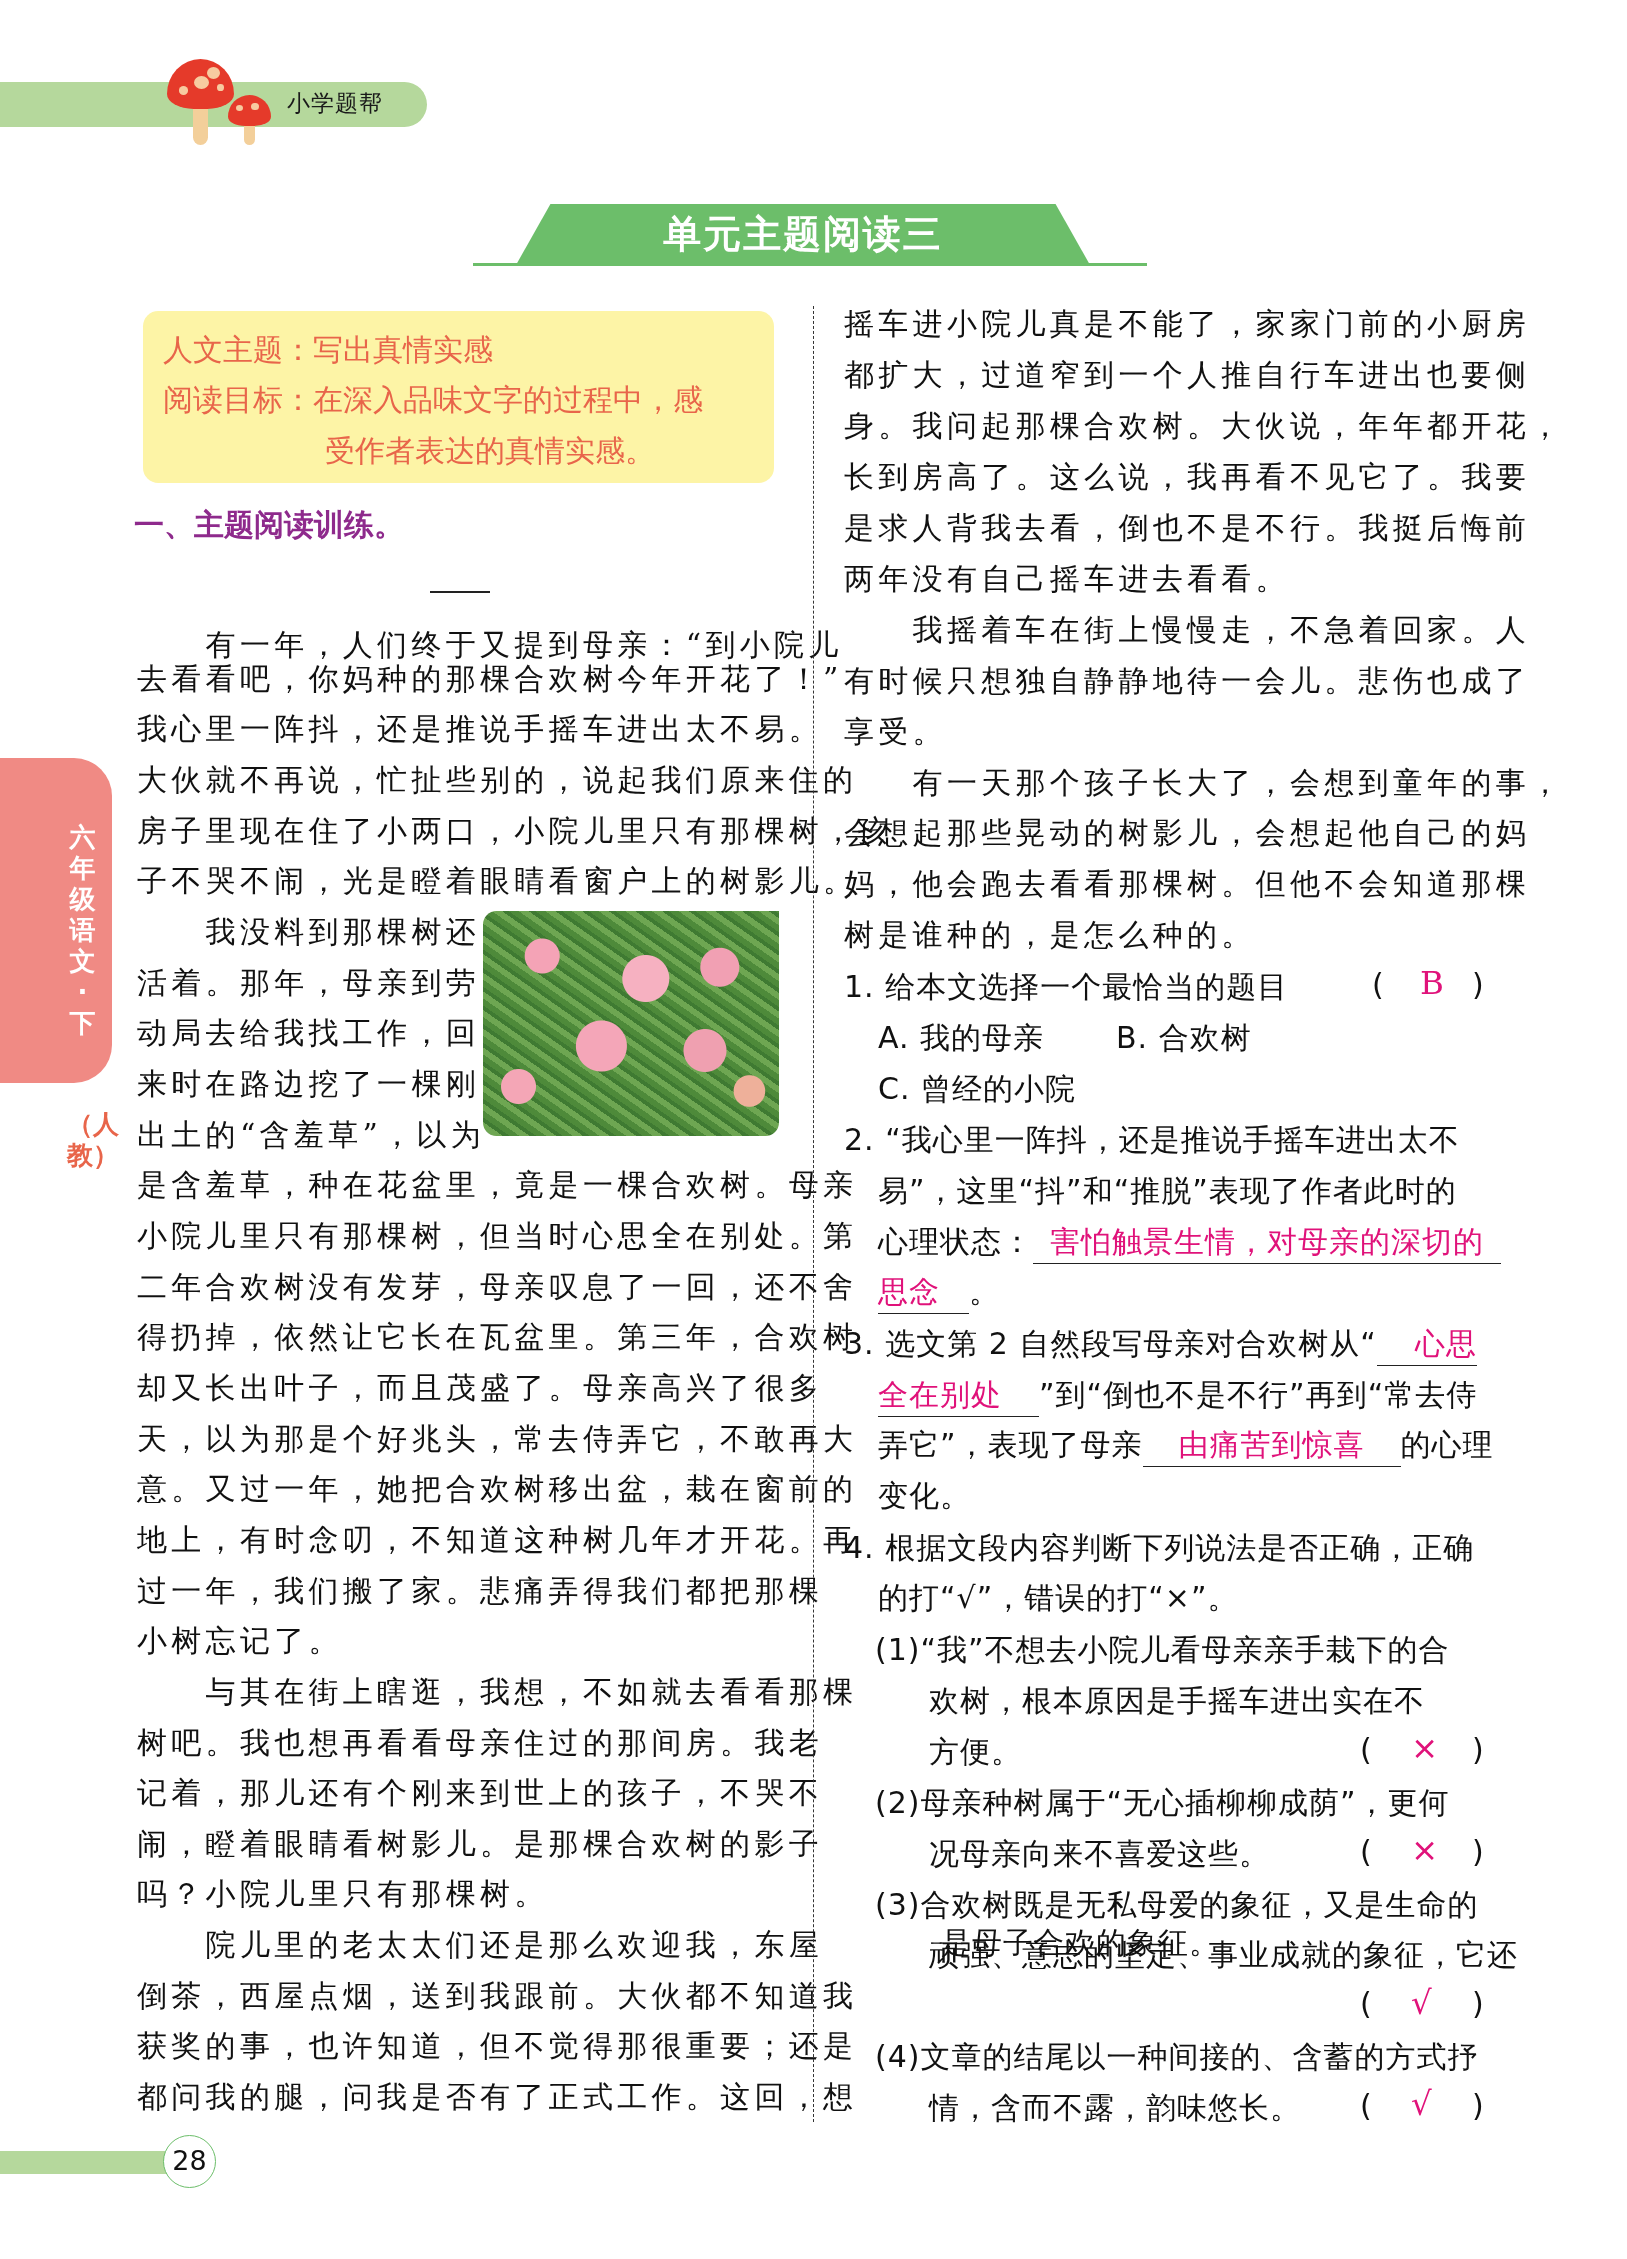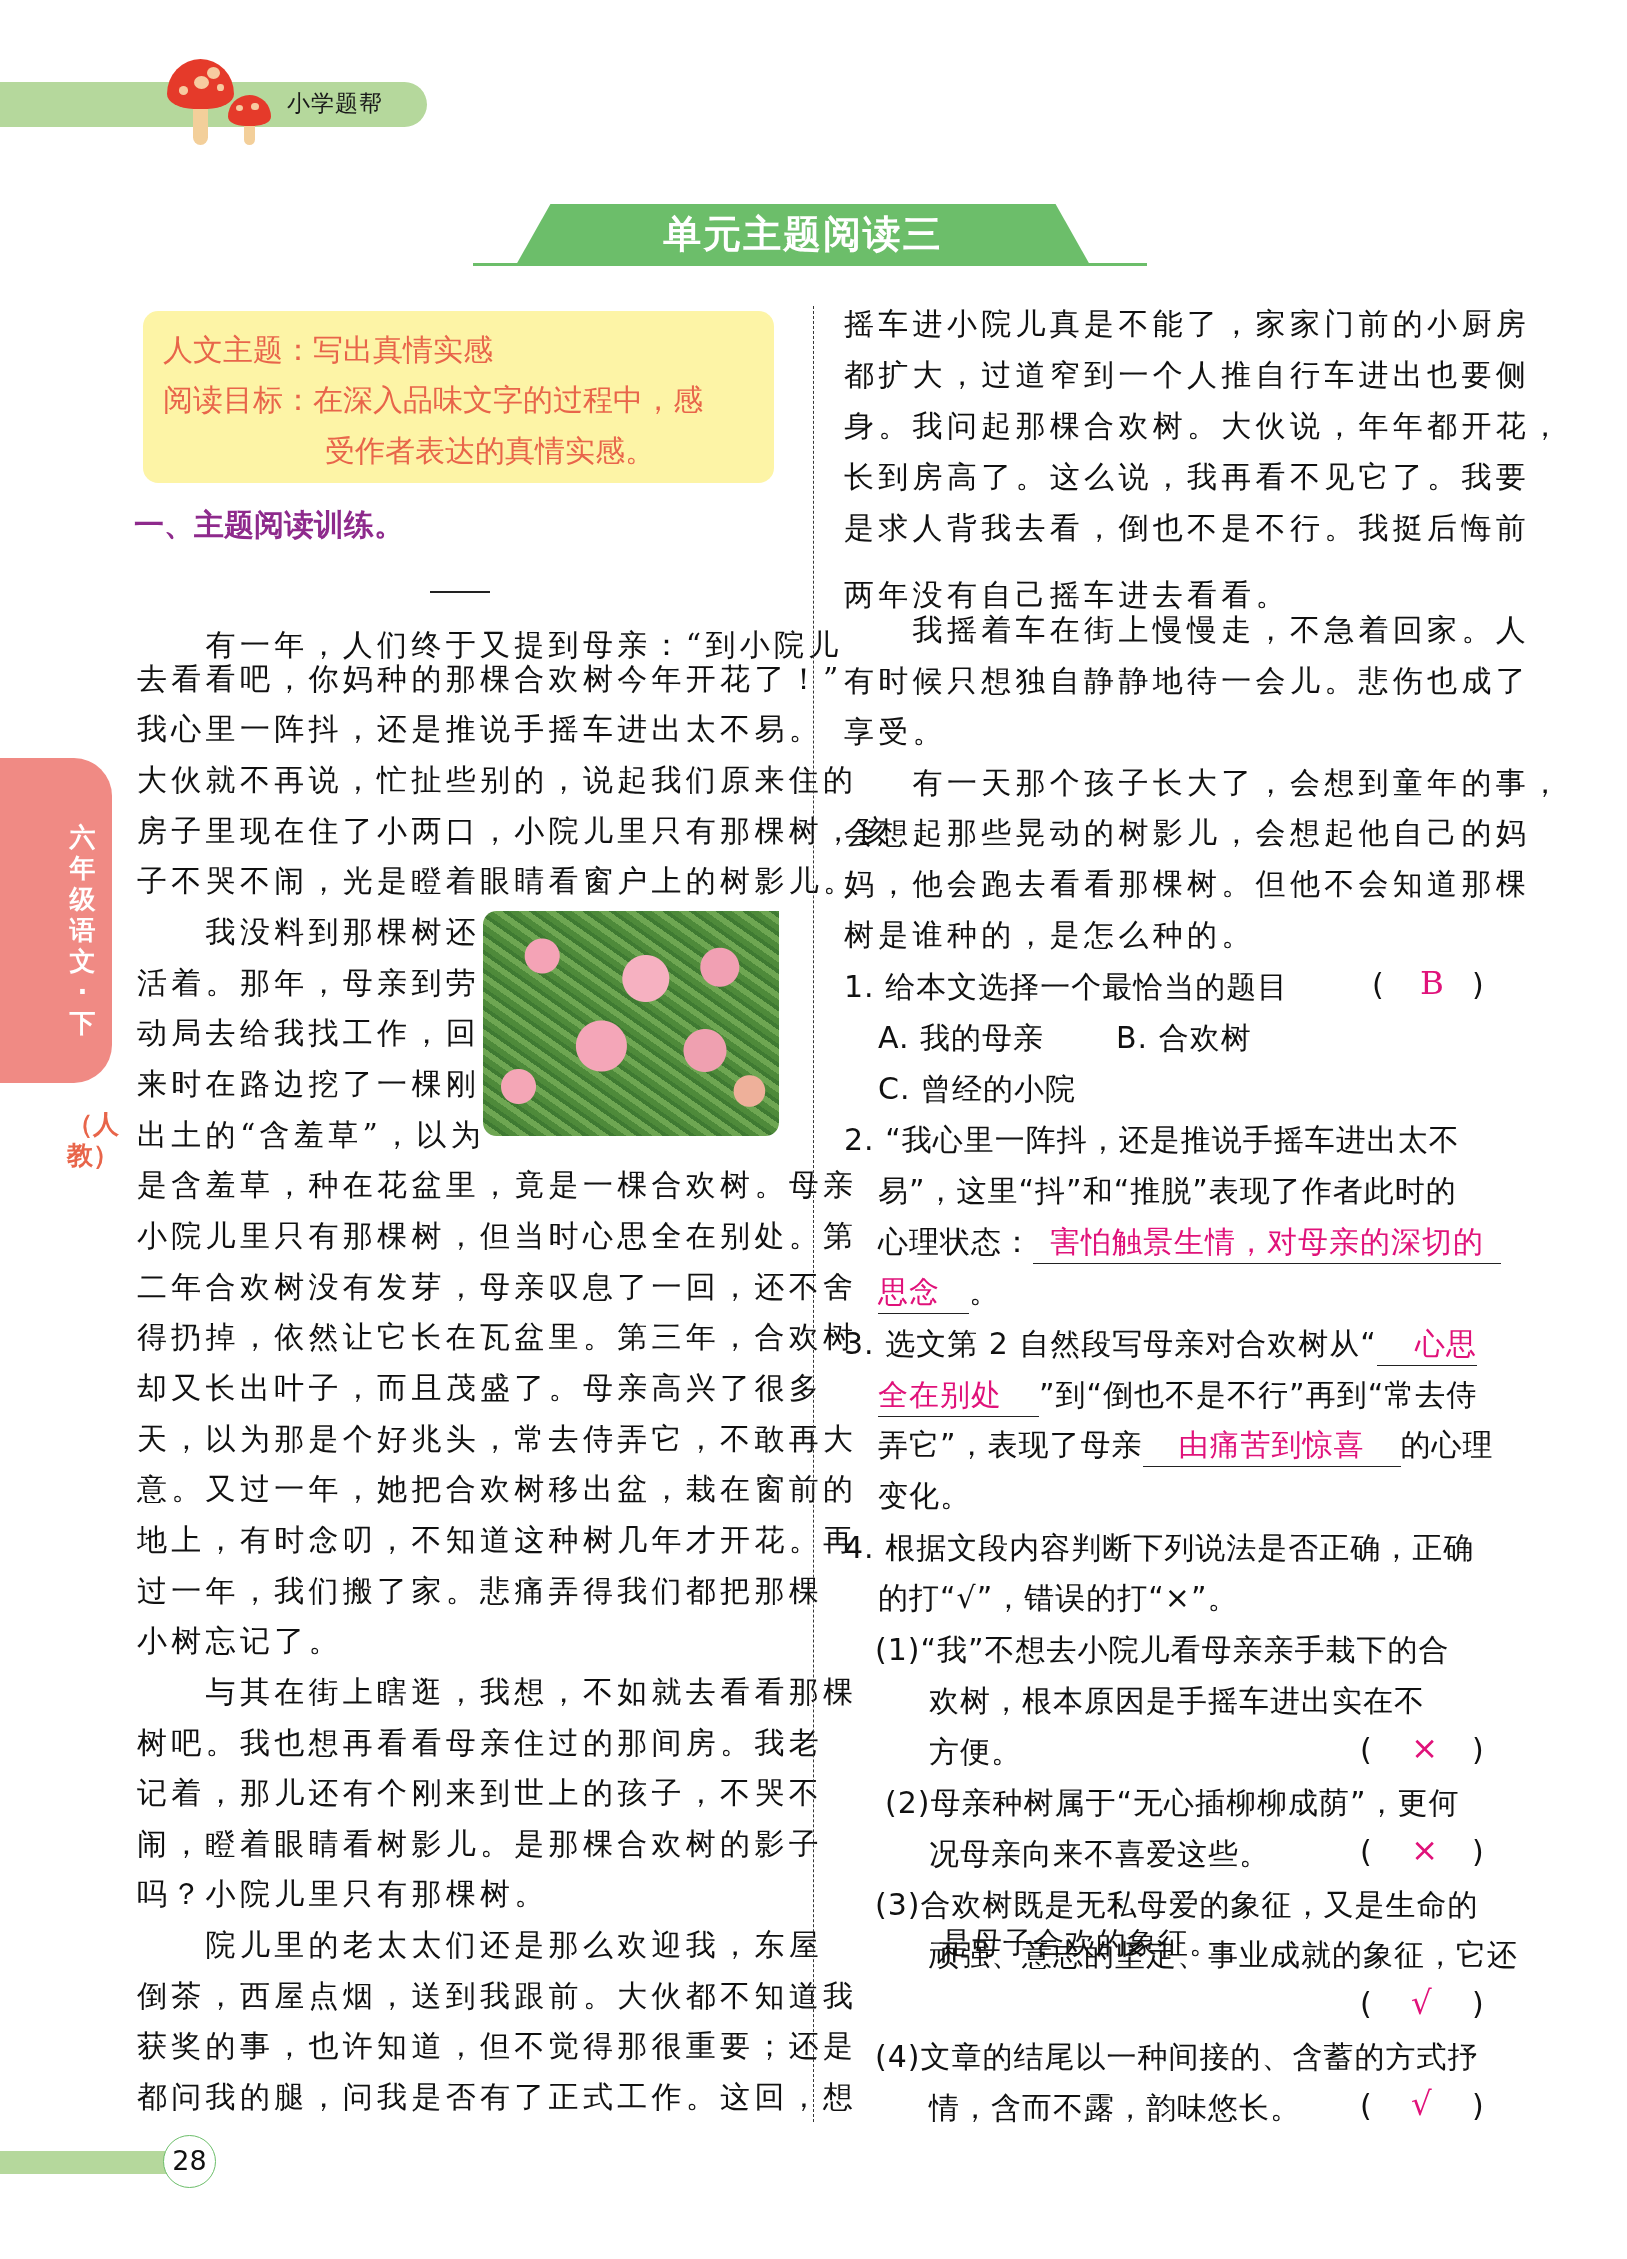--- a/index.html
+++ b/index.html
@@ -130,21 +130,21 @@
 <div class="photo"></div>
 
 <div class="divider"></div>
 
 <div id="right-col">
     <div class="line r" style="top: 304px;">摇车进小院儿真是不能了，家家门前的小厨房</div>
     <div class="line r" style="top: 355px;">都扩大，过道窄到一个人推自行车进出也要侧</div>
     <div class="line r" style="top: 406px;">身。我问起那棵合欢树。大伙说，年年都开花，</div>
     <div class="line r" style="top: 457px;">长到房高了。这么说，我再看不见它了。我要</div>
     <div class="line r" style="top: 508px;">是求人背我去看，倒也不是不行。我挺后悔前</div>
-    <div class="line r" style="top: 559px; margin-top: 16px;">两年没有自己摇车进去看看。</div>
+    <div class="line r" style="top: 559px;">两年没有自己摇车进去看看。</div>
     <div class="line r" style="top: 610px;">　　我摇着车在街上慢慢走，不急着回家。人</div>
     <div class="line r" style="top: 661px;">有时候只想独自静静地待一会儿。悲伤也成了</div>
     <div class="line r" style="top: 712px;">享受。</div>
     <div class="line r" style="top: 763px;">　　有一天那个孩子长大了，会想到童年的事，</div>
     <div class="line r" style="top: 813px;">会想起那些晃动的树影儿，会想起他自己的妈</div>
     <div class="line r" style="top: 864px;">妈，他会跑去看看那棵树。但他不会知道那棵</div>
     <div class="line r" style="top: 915px;">树是谁种的，是怎么种的。</div>
   </div>
 
 <div class="line r qi" style="top:967px;">1. 给本文选择一个最恰当的题目</div>
@@ -177,21 +177,21 @@
 
 <div class="line r qi" style="top:1528px;">4. 根据文段内容判断下列说法是否正确，正确</div>
 <div class="line qi" style="left:878px;top:1578px;">的打“√”，错误的打“×”。</div>
 <div id="q4-items">
     <div class="line qi" style="left: 875px; top: 1630px;">(1)“我”不想去小院儿看母亲亲手栽下的合</div>
     <div class="line qi" style="left: 929px; top: 1681px;">欢树，根本原因是手摇车进出实在不</div>
     <div class="line qi" style="left: 929px; top: 1732px;">方便。</div>
     <div class="paren" style="left: 1360px; top: 1732px;">(</div>
     <div class="mark" style="left: 1411px; top: 1729px;">×</div>
     <div class="paren" style="left: 1472px; top: 1732px;">)</div>
-    <div class="line qi" style="left: 875px; top: 1783px; margin-left: 10px;">(2)母亲种树属于“无心插柳柳成荫”，更何</div>
+    <div class="line qi" style="left: 875px; top: 1783px;">(2)母亲种树属于“无心插柳柳成荫”，更何</div>
     <div class="line qi" style="left: 929px; top: 1834px;">况母亲向来不喜爱这些。</div>
     <div class="paren" style="left: 1360px; top: 1834px;">(</div>
     <div class="mark" style="left: 1411px; top: 1831px;">×</div>
     <div class="paren" style="left: 1472px; top: 1834px;">)</div>
     <div class="line qi" style="left: 875px; top: 1885px;">(3)合欢树既是无私母爱的象征，又是生命的</div>
     <div class="line qi" style="left: 929px; top: 1935px;">顽强、意志的坚定、事业成就的象征，它还</div>
     <div class="line qi" style="left: 929px; top: 1923px; margin-left: 12px;">是母子合欢的象征。</div>
     <div class="paren" style="left: 1360px; top: 1986px;">(</div>
     <div class="mark" style="left: 1411px; top: 1984px;">√</div>
     <div class="paren" style="left: 1472px; top: 1986px;">)</div>

